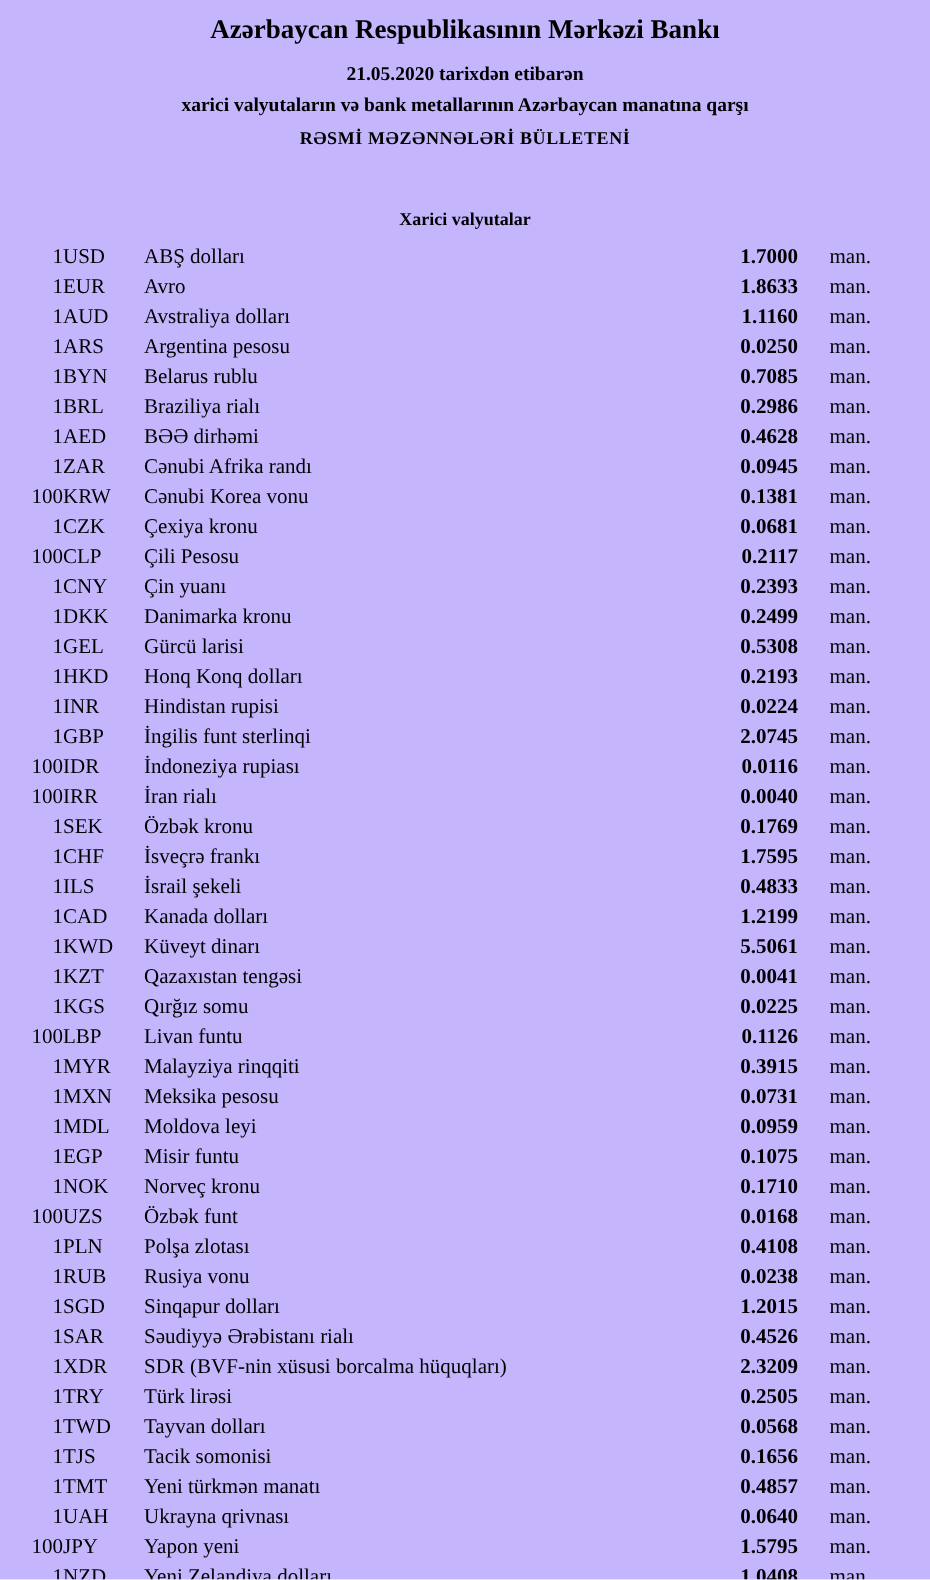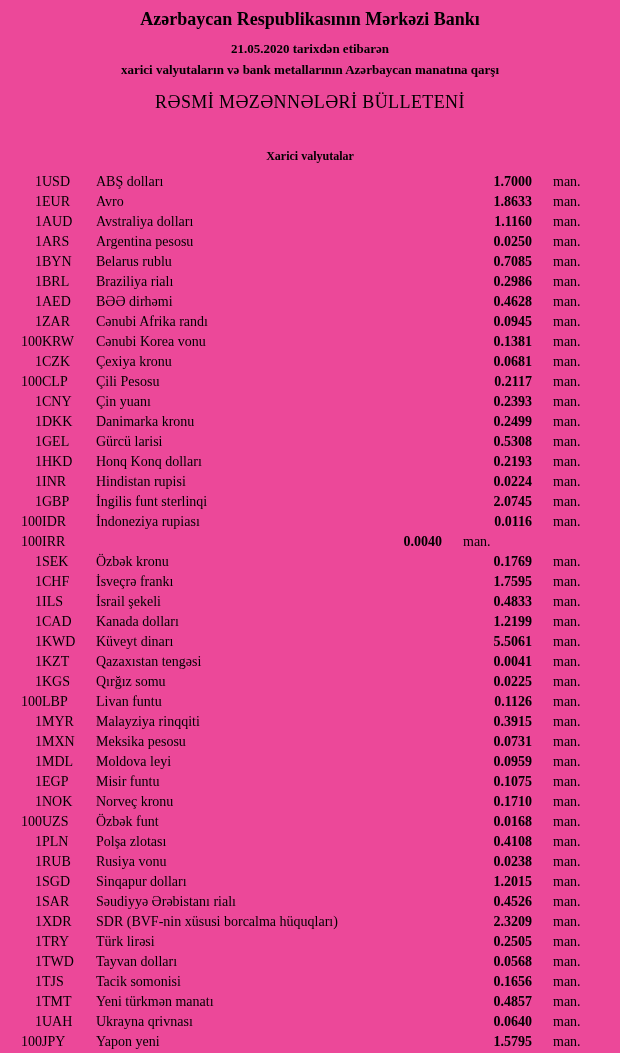--- a/index.html
+++ b/index.html
@@ -8,40 +8,40 @@
     width:620px;
     font-family:"Liberation Serif", "DejaVu Serif", serif;
     color:#000000;
     -webkit-font-smoothing:antialiased;
   }
   .page {
     width:620px;
     height:1053px;
     padding-top:7px;
     overflow:hidden;
-    background:#ec4899;
+    background:#c4b5fd;
   }
   .header { text-align:center; }
   .title {
     font-size:18px;
     font-weight:700;
     line-height:24px;
     margin-bottom:7px;
   }
   .hline {
     font-size:13px;
     font-weight:700;
     line-height:21px;
   }
   .bulletin {
-    font-size:18px;
-    font-weight:400;
+    font-size:12px;
+    font-weight:700;
     line-height:22px;
     letter-spacing:0.4px;
-    margin-top:11px;
+    margin-top:1px;
   }
   .section-title {
     text-align:center;
     font-size:12px;
     font-weight:700;
     margin-top:36px;
     margin-bottom:8px;
   }
   .rates { width:620px; }
   .row {
@@ -212,20 +212,21 @@
     <span class="cell-qty">100</span>
     <span class="cell-code">IDR</span>
     <span class="cell-name">İndoneziya rupiası</span>
     <span class="cell-rate">0.0116</span>
     <span class="cell-unit">man.</span>
   </div>
 
   <div class="row">
     <span class="cell-qty">100</span>
     <span class="cell-code">IRR</span>
+    <span class="cell-name">İran rialı</span>
     <span class="cell-rate">0.0040</span>
     <span class="cell-unit">man.</span>
   </div>
 
   <div class="row">
     <span class="cell-qty">1</span>
     <span class="cell-code">SEK</span>
     <span class="cell-name">Özbək kronu</span>
     <span class="cell-rate">0.1769</span>
     <span class="cell-unit">man.</span>

